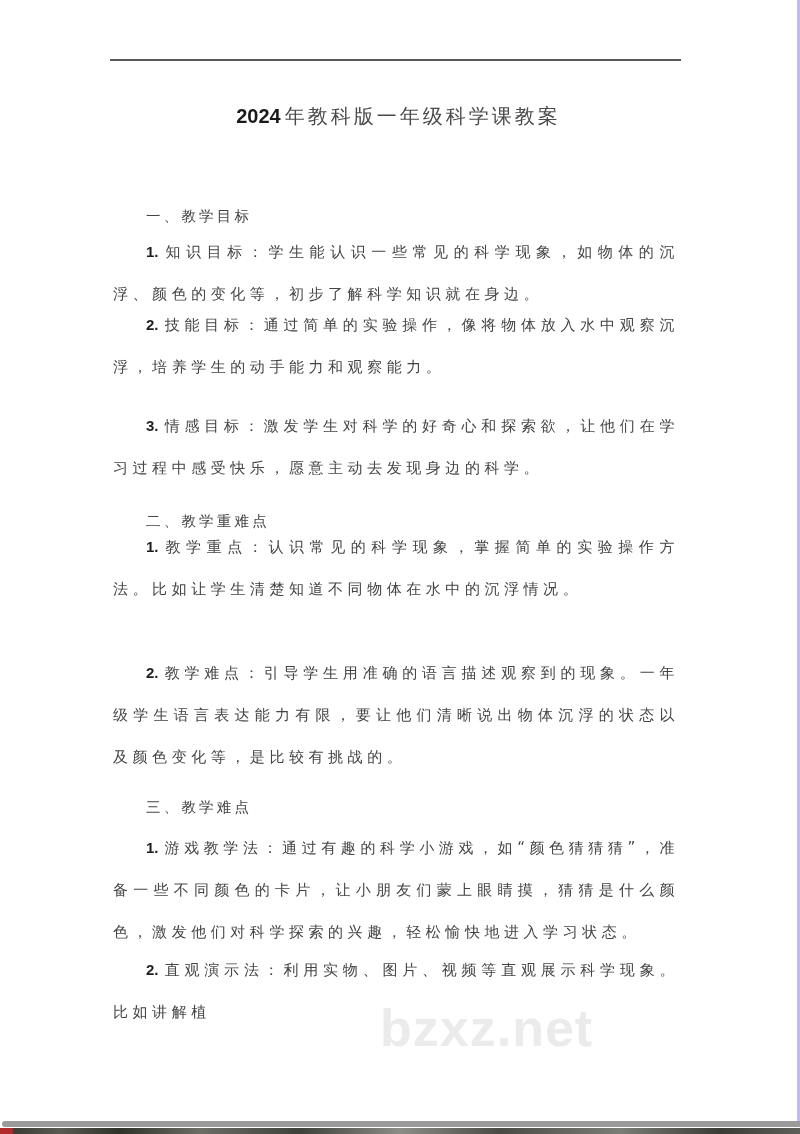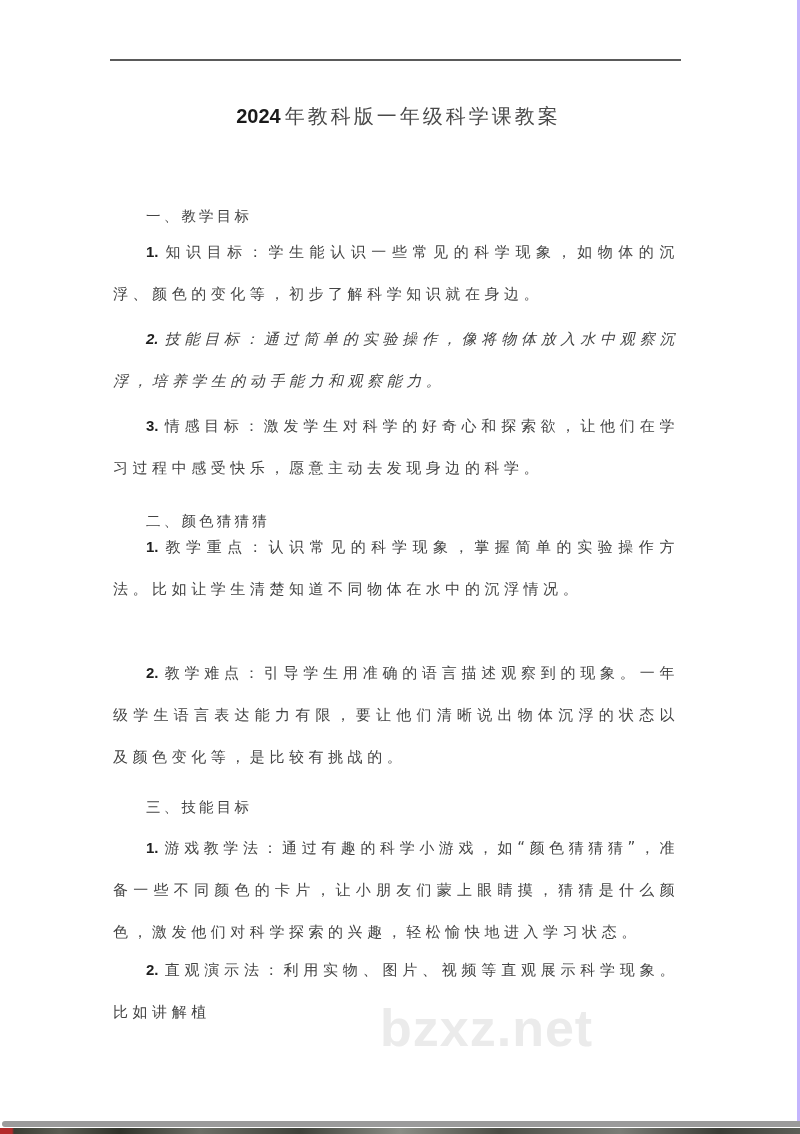--- a/index.html
+++ b/index.html
@@ -134,39 +134,39 @@
   <div class="watermark">bzxz.net</div>
 
   <div class="content">
 
     <div class="heading" style="top:173px;margin-top:33px;">一、教学目标</div>
 
     <div class="para" style="top:231px;">
       <span class="num">1.</span><span>知识目标：学生能认识一些常见的科学现象，如物体的沉浮、颜色的变化等，初步了解科学知识就在身边。</span>
     </div>
 
-    <div class="para" style="top:318px;font-style:italic;">
+    <div class="para" style="top:304px;">
       <span class="num">2.</span><span>技能目标：通过简单的实验操作，像将物体放入水中观察沉浮，培养学生的动手能力和观察能力。</span>
     </div>
 
     <div class="para" style="top:405px;">
       <span class="num">3.</span><span>情感目标：激发学生对科学的好奇心和探索欲，让他们在学习过程中感受快乐，愿意主动去发现身边的科学。</span>
     </div>
 
-    <div class="heading" style="top:511px;">二、颜色猜猜猜</div>
+    <div class="heading" style="top:511px;">二、教学重难点</div>
 
     <div class="para" style="top:526px;">
       <span class="num">1.</span><span>教学重点：认识常见的科学现象，掌握简单的实验操作方法。比如让学生清楚知道不同物体在水中的沉浮情况。</span>
     </div>
 
     <div class="para" style="top:652px;">
       <span class="num">2.</span><span>教学难点：引导学生用准确的语言描述观察到的现象。一年级学生语言表达能力有限，要让他们清晰说出物体沉浮的状态以及颜色变化等，是比较有挑战的。</span>
     </div>
 
-    <div class="heading" style="top:797px;">三、技能目标</div>
+    <div class="heading" style="top:797px;">三、教学难点</div>
 
     <div class="para" style="top:827px;">
       <span class="num">1.</span><span>游戏教学法：通过有趣的科学小游戏，如“颜色猜猜猜”，准备一些不同颜色的卡片，让小朋友们蒙上眼睛摸，猜猜是什么颜色，激发他们对科学探索的兴趣，轻松愉快地进入学习状态。</span>
     </div>
 
     <div class="para last-line" style="top:949px;">
       <span class="num">2.</span><span>直观演示法：利用实物、图片、视频等直观展示科学现象。比如讲解植</span>
     </div>
 
   </div>

